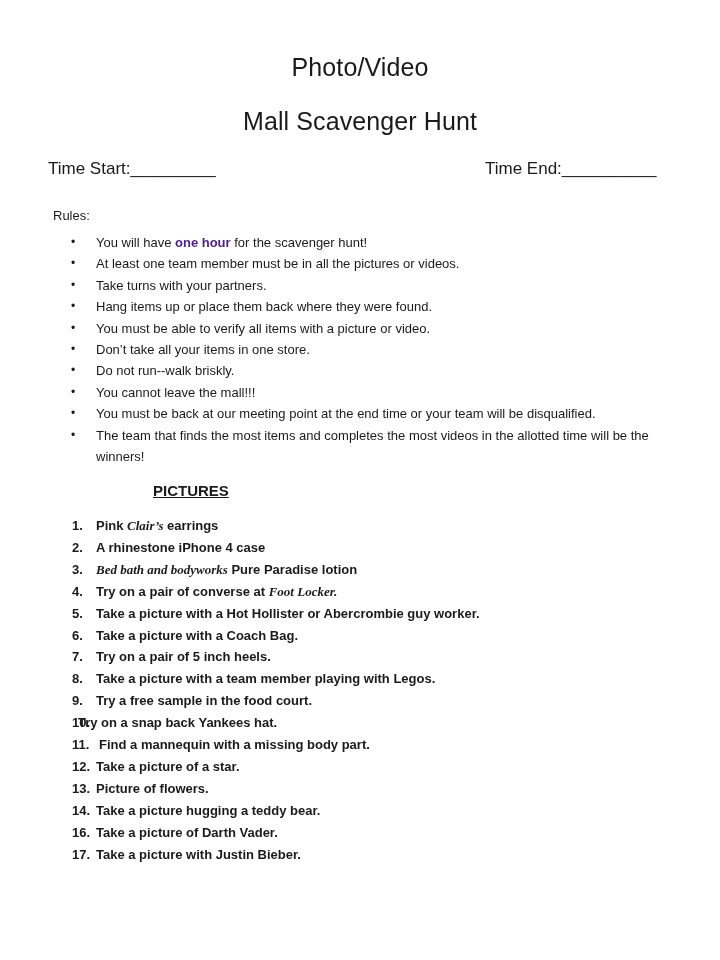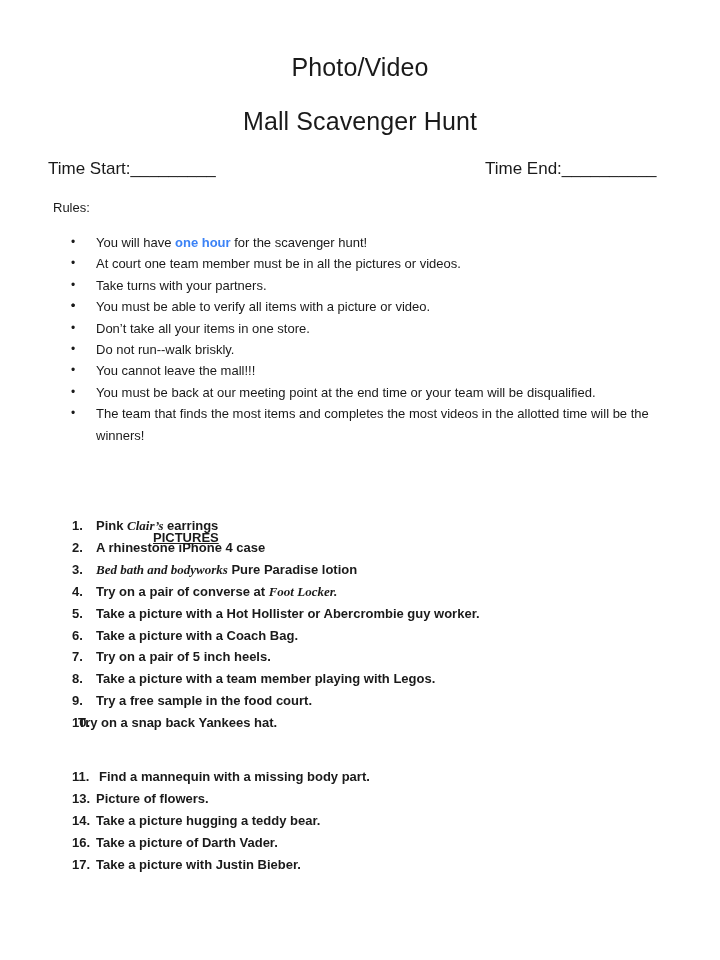--- a/index.html
+++ b/index.html
@@ -35,21 +35,21 @@
     .time-row {
       position: absolute;
       top: 159px;
       font-size: 17px;
     }
     .time-start { left: 48px; }
     .time-end { left: 485px; }
     .rules-label {
       position: absolute;
       left: 53px;
-      top: 200px;
+      top: 208px;
       font-size: 13px;
     }
     .rules {
       position: absolute;
       left: 0;
       top: 232px;
       margin: 0;
       padding: 0;
       list-style: none;
       width: 720px;
@@ -68,24 +68,23 @@
       font-size: 12px;
     }
     .highlight {
       color: #d0121b;
       font-weight: bold;
     }
     .section-heading {
       position: absolute;
       left: 153px;
       top: 482px;
-      font-size: 13px;
+      font-size: 15px;
       font-weight: bold;
       text-decoration: underline;
-      margin-top: 48px;
     }
     .pictures {
       position: absolute;
       left: 0;
       top: 515px;
       margin: 0;
       padding: 0;
       list-style: none;
       width: 720px;
     }
@@ -112,32 +111,33 @@
   <h1 class="title t2">Mall Scavenger Hunt</h1>
 
   <div class="time-row time-start">Time Start:_________</div>
   <div class="time-row time-end">Time End:__________</div>
 
   <div class="rules-label">Rules:</div>
 
   <ul class="rules">
     <li>
       <span class="bullet">•</span>
-      <span>You will have </span><span class="highlight" style="color: #3b82f6;">one hour</span><span> for the scavenger hunt!</span>
+      <span>You will have </span><span class="highlight" style="color: #4c1d95;">one hour</span><span> for the scavenger hunt!</span>
     </li>
     <li>
       <span class="bullet">•</span>
-      <span>At court one team member must be in all the pictures or videos.</span>
+      <span>At least one team member must be in all the pictures or videos.</span>
     </li>
     <li>
       <span class="bullet">•</span>
       <span>Take turns with your partners.</span>
     </li>
     <li>
       <span class="bullet">•</span>
+      <span>Hang items up or place them back where they were found.</span>
     </li>
     <li>
       <span class="bullet">•</span>
       <span>You must be able to verify all items with a picture or video.</span>
     </li>
     <li>
       <span class="bullet">•</span>
       <span>Don’t take all your items in one store.</span>
     </li>
     <li>
@@ -164,19 +164,20 @@
       <li><span class="num">1.</span><span>Pink </span><span class="it">Clair’s</span><span> earrings</span></li>
       <li><span class="num">2.</span><span>A rhinestone iPhone 4 case</span></li>
       <li><span class="num">3.</span><span class="it">Bed bath and bodyworks</span><span> Pure Paradise lotion</span></li>
       <li><span class="num">4.</span><span>Try on a pair of converse at </span><span class="it">Foot Locker.</span></li>
       <li><span class="num">5.</span><span>Take a picture with a Hot Hollister or Abercrombie guy worker.</span></li>
       <li><span class="num">6.</span><span>Take a picture with a Coach Bag.</span></li>
       <li><span class="num">7.</span><span>Try on a pair of 5 inch heels.</span></li>
       <li><span class="num">8.</span><span>Take a picture with a team member playing with Legos.</span></li>
       <li><span class="num">9.</span><span>Try a free sample in the food court.</span></li>
       <li style="padding-left: 78px;"><span class="num">10.</span><span>Try on a snap back Yankees hat.</span></li>
-      <li style="padding-left: 99px; margin-top: 32px;"><span class="num">11.</span><span>Find a mannequin with a missing body part.</span></li>
+      <li style="padding-left: 99px;"><span class="num">11.</span><span>Find a mannequin with a missing body part.</span></li>
+      <li><span class="num">12.</span><span>Take a picture of a star.</span></li>
       <li><span class="num">13.</span><span>Picture of flowers.</span></li>
       <li><span class="num">14.</span><span>Take a picture hugging a teddy bear.</span></li>
       <li><span class="num">16.</span><span>Take a picture of Darth Vader.</span></li>
       <li><span class="num">17.</span><span>Take a picture with Justin Bieber.</span></li>
     </ol>
 </div>
 
 </body></html>

